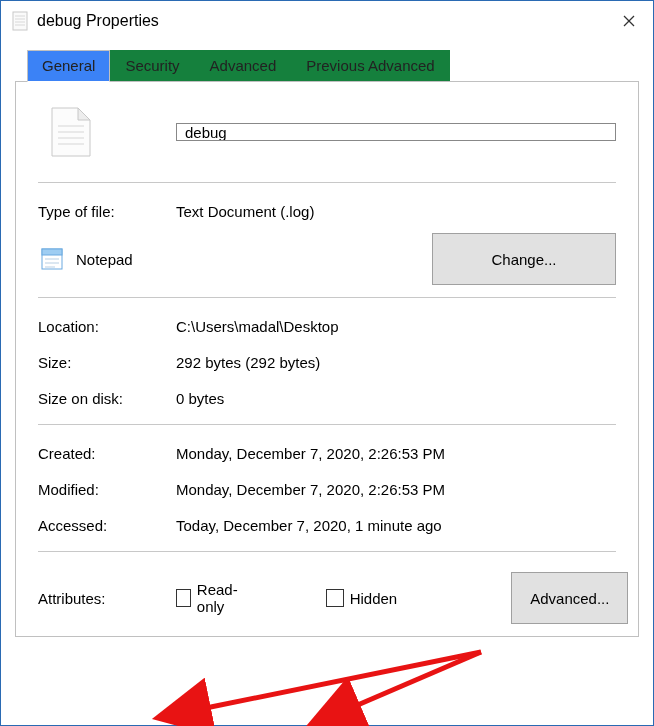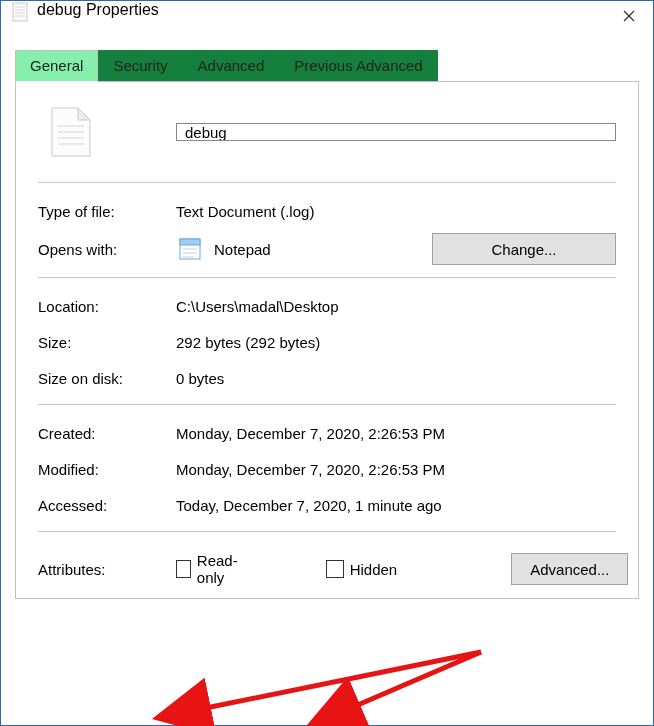--- a/index.html
+++ b/index.html
@@ -16,21 +16,21 @@
   .window {
     width: 654px;
     height: 726px;
     border: 1px solid #2a6ab3;
     background: #fff;
     display: flex;
     flex-direction: column;
   }
   .titlebar {
     display: flex;
-    align-items: flex-start;
+    align-items: center;
     height: 40px;
     padding: 0 1px 0 10px;
   }
   .titlebar .doc-icon {
     width: 18px; height: 22px;
     margin-right: 8px;
     display: flex; align-items: center; justify-content: center;
   }
   .titlebar .title {
     flex: 1;
@@ -56,25 +56,26 @@
     padding: 6px 14px 7px 14px;
     font-size: 15px;
     border: 1px solid transparent;
     border-bottom: none;
     background: #15803d;
     position: relative;
     cursor: default;
     color: #222;
   }
   .tab.active {
-    background: #86efac;
+    background: #3b82f6;
     border-color: #c0c0c0;
     border-bottom: 1px solid #fff;
     margin-bottom: -1px;
     z-index: 2;
+    margin-left: 12px;
   }
   .tab-panel {
     border: 1px solid #c0c0c0;
     background: #fff;
     padding: 18px 22px 8px 22px;
     position: relative;
   }
   .row {
     display: flex;
     align-items: center;
@@ -110,21 +111,21 @@
   }
   .notepad-icon {
     width: 28px; height: 28px;
     margin-right: 10px;
     display: inline-flex; align-items: center; justify-content: center;
     vertical-align: middle;
   }
   .btn {
     background: #e1e1e1;
     border: 1px solid #a0a0a0;
-    height: 32px;
+    height: 52px;
     font-family: inherit;
     font-size: 15px;
     padding: 0 18px;
     cursor: default;
   }
   .btn.change { width: 184px; }
   .btn.advanced { width: 128px; }
   .checkbox-wrap {
     display: inline-flex;
     align-items: center;
@@ -193,21 +194,20 @@
       </div>
 
       <hr class="divider">
 
       <div class="row">
         <span class="label">Type of file:</span>
         <span class="value">Text Document (.log)</span>
       </div>
 
       <div class="row">
-        <span class="label">Opens with:</span>
         <span class="value" style="display:flex; align-items:center;">
           <span class="notepad-icon">
             <svg width="26" height="26" viewBox="0 0 26 26">
               <rect x="3" y="3" width="20" height="20" fill="#ffffff" stroke="#6aa9e0"></rect>
               <rect x="3" y="3" width="20" height="6" fill="#9ecdf2" stroke="#6aa9e0"></rect>
               <line x1="6" y1="13" x2="20" y2="13" stroke="#b8cfe3"></line>
               <line x1="6" y1="17" x2="20" y2="17" stroke="#b8cfe3"></line>
               <line x1="6" y1="21" x2="16" y2="21" stroke="#b8cfe3"></line>
             </svg>
           </span>

